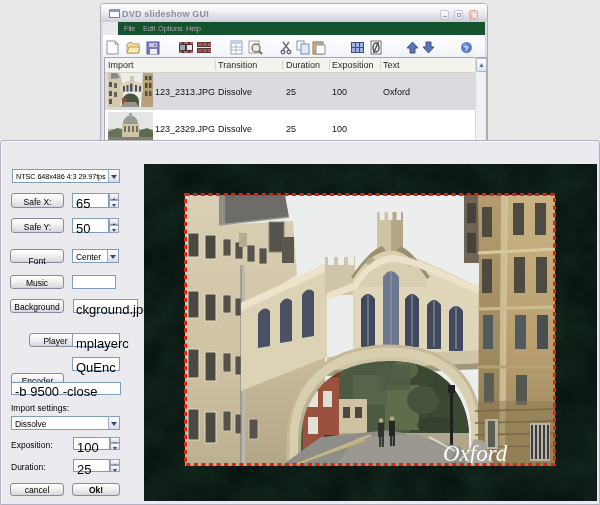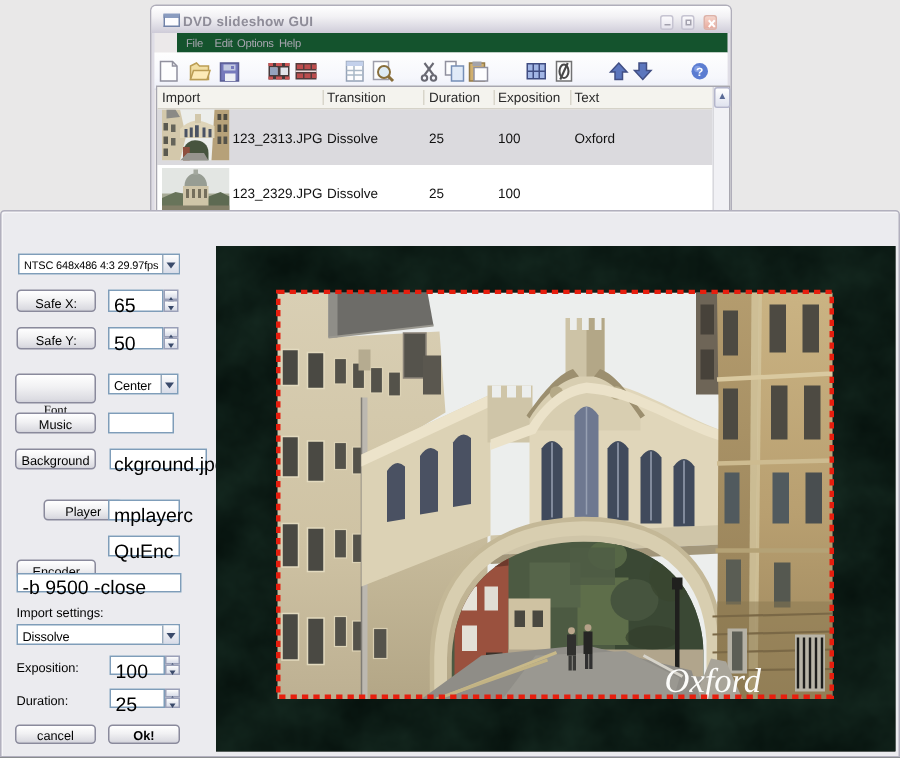--- a/index.html
+++ b/index.html
@@ -298,21 +298,21 @@
   <div class="xpbtn" style="left:10px;top:52px;width:53px;height:15px;padding-top:3px;">Safe X:</div>
   <div class="field" style="left:71px;top:52px;width:37px;height:15px;">65</div>
   <div class="spinu" style="left:108px;top:52px;height:7px;"></div>
   <div class="spind" style="left:108px;top:59px;height:8px;"></div>
 
   <div class="xpbtn" style="left:10px;top:77px;width:53px;height:15px;padding-top:3px;">Safe Y:</div>
   <div class="field" style="left:71px;top:77px;width:37px;height:15px;">50</div>
   <div class="spinu" style="left:108px;top:77px;height:7px;"></div>
   <div class="spind" style="left:108px;top:84px;height:8px;"></div>
 
-  <div class="xpbtn" style="left:9px;top:108px;width:54px;height:14px;padding-top:18px;font-family:Liberation Serif, serif;">Font</div>
+  <div class="xpbtn" style="left:9px;top:108px;width:54px;height:14px;padding-top:6px;">Font</div>
   <div class="combo" style="left:71px;top:108px;width:47px;height:14px;font-size:8.5px;">
     <span class="ct">Center</span>
       <span class="cb"></span>
   </div>
 
   <div class="xpbtn" style="left:9px;top:134px;width:54px;height:14px;padding-top:2px;">Music</div>
   <div class="field" style="left:71px;top:134px;width:44px;height:14px;"></div>
 
   <div class="xpbtn" style="left:9px;top:158px;width:54px;height:14px;padding-top:2px;">Background</div>
   <div class="field" style="left:72px;top:158px;width:65px;height:14px;padding-left:2px;">ckground.jpg</div>

